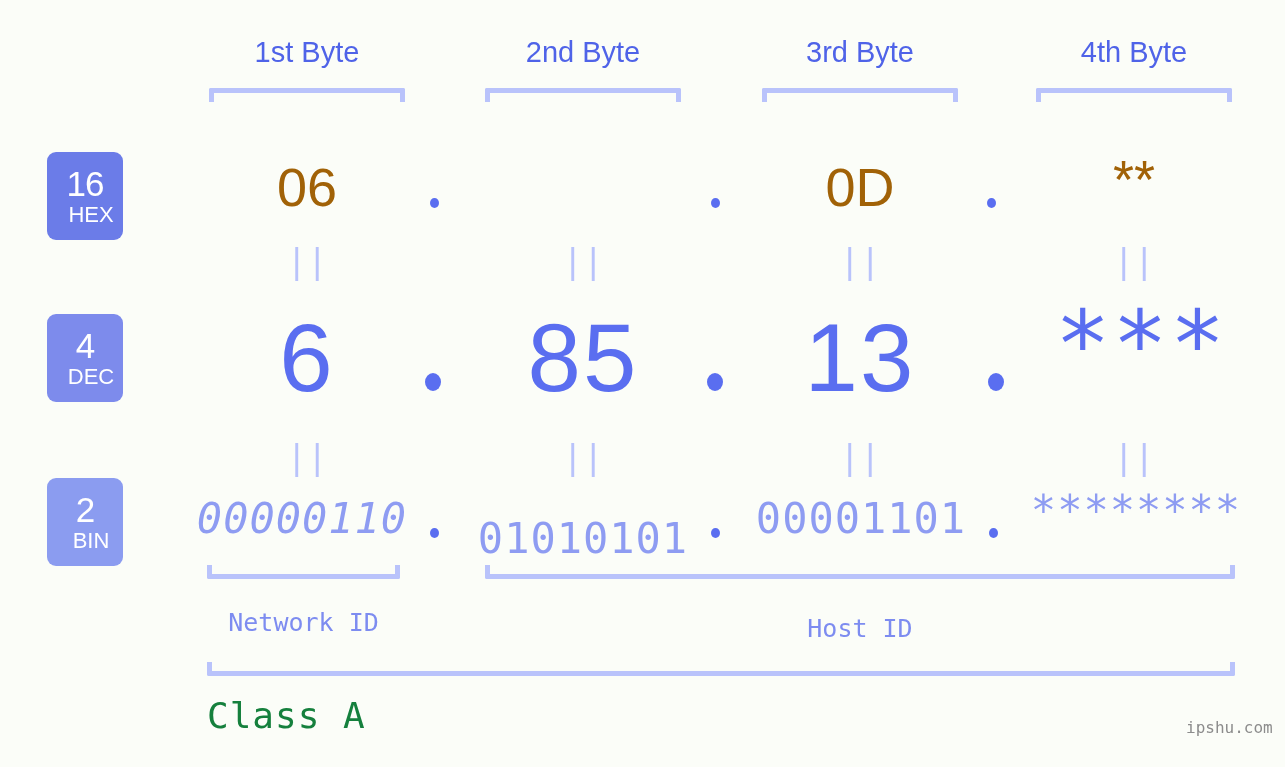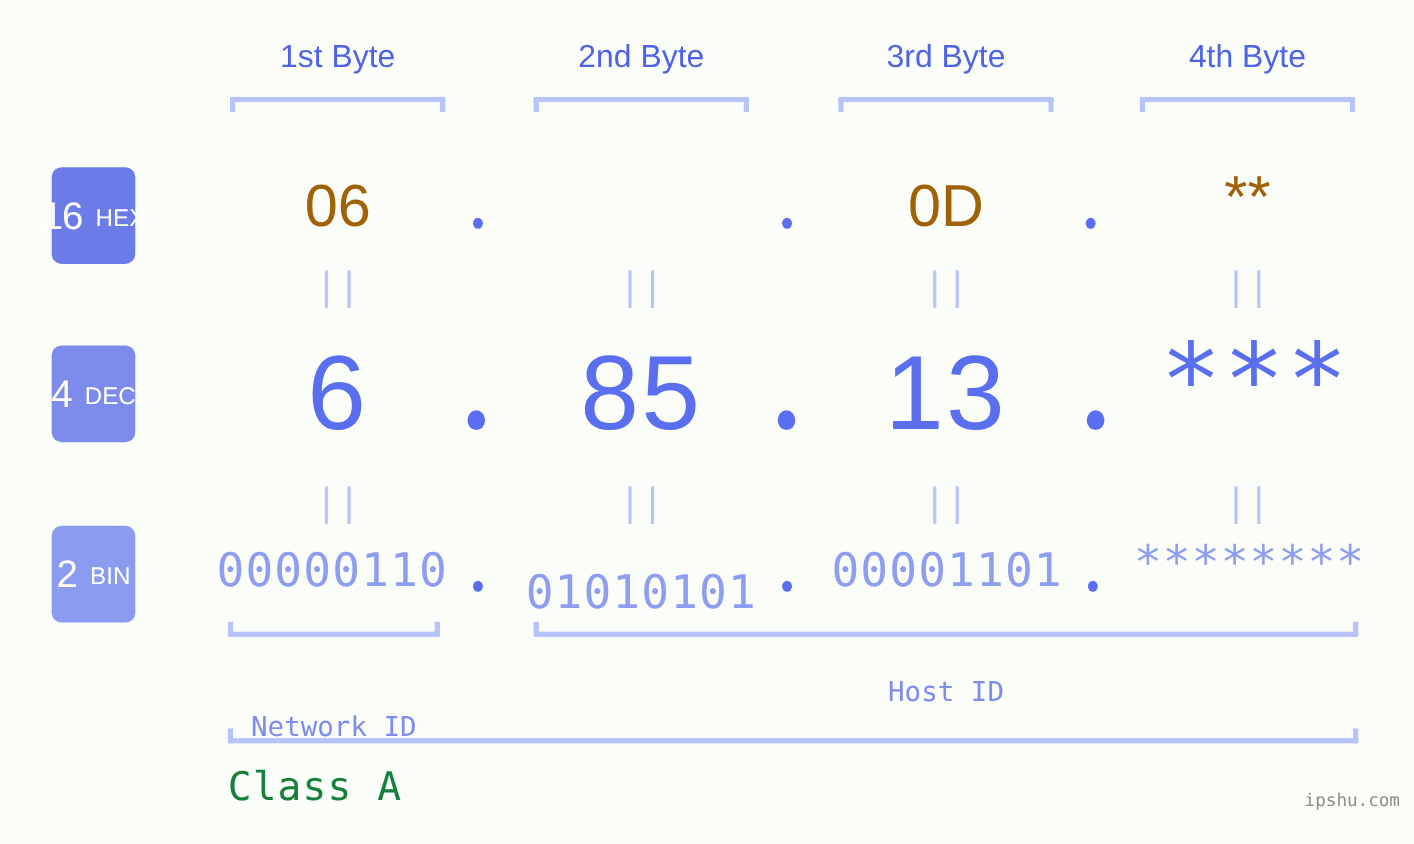--- a/index.html
+++ b/index.html
@@ -52,21 +52,21 @@
   }
 
   
   .badge {
     width: 76px;
     height: 88px;
     border-radius: 9px;
     color: #ffffff;
     font-family: "Liberation Sans", sans-serif;
     display: flex;
-    flex-direction: row;
+    flex-direction: column;
     align-items: center;
     justify-content: center;
     line-height: 1;
   }
   .badge .num {
     font-size: 35px;
     letter-spacing: -1px;
   }
   .badge .nm {
     font-size: 22px;
@@ -190,32 +190,32 @@
   <div class="abs dot md" style="left:707px; top:373px;"></div>
   <div class="abs row-cell decrow" style="left:762px; top:310px; width:196px;">13</div>
   <div class="abs dot md" style="left:988px; top:373px;"></div>
   <div class="abs row-cell decrow stars" style="left:1036px; top:300px; width:210px;">***</div>
 
   <div class="abs eqmark" style="left:209px; top:440px; width:196px;">||</div>
   <div class="abs eqmark" style="left:485px; top:440px; width:196px;">||</div>
   <div class="abs eqmark" style="left:762px; top:440px; width:196px;">||</div>
   <div class="abs eqmark" style="left:1036px; top:440px; width:196px;">||</div>
 
-  <div class="abs row-cell binrow" style="left:196px; top:498px; width:212px;">00000110</div>
+  <div class="abs row-cell binrow" style="left:196px; top:498px; width:212px;font-style:italic;">00000110</div>
   <div class="abs dot bn" style="left:430px; top:528px;"></div>
   <div class="abs row-cell binrow" style="left:477px; top:498px; width:212px;margin-top:20px;">01010101</div>
   <div class="abs dot bn" style="left:711px; top:528px;"></div>
   <div class="abs row-cell binrow" style="left:755px; top:498px; width:212px;">00001101</div>
   <div class="abs dot bn" style="left:989px; top:528px;"></div>
   <div class="abs row-cell binrow" style="left:1030px; top:490px; width:212px;">********</div>
 
   <div class="abs bracket-up" style="left:207px; top:565px; width:193px;"></div>
   <div class="abs bracket-up" style="left:485px; top:565px; width:750px;"></div>
 
-  <div class="abs id-label" style="left:207px; top:646px; width:193px;">Network ID</div>
+  <div class="abs id-label" style="left:207px; top:608px; width:193px;">Network ID</div>
   <div class="abs id-label" style="left:485px; top:614px; width:750px;">Host ID</div>
 
   <div class="abs bracket-up" style="left:207px; top:662px; width:1028px;"></div>
   <div class="abs class-label" style="left:207px; top:695px; width:1028px;">Class A</div>
 
   <div class="abs watermark" style="left:1186px; top:718px;">ipshu.com</div>
 
 </div>
 
 </body></html>

